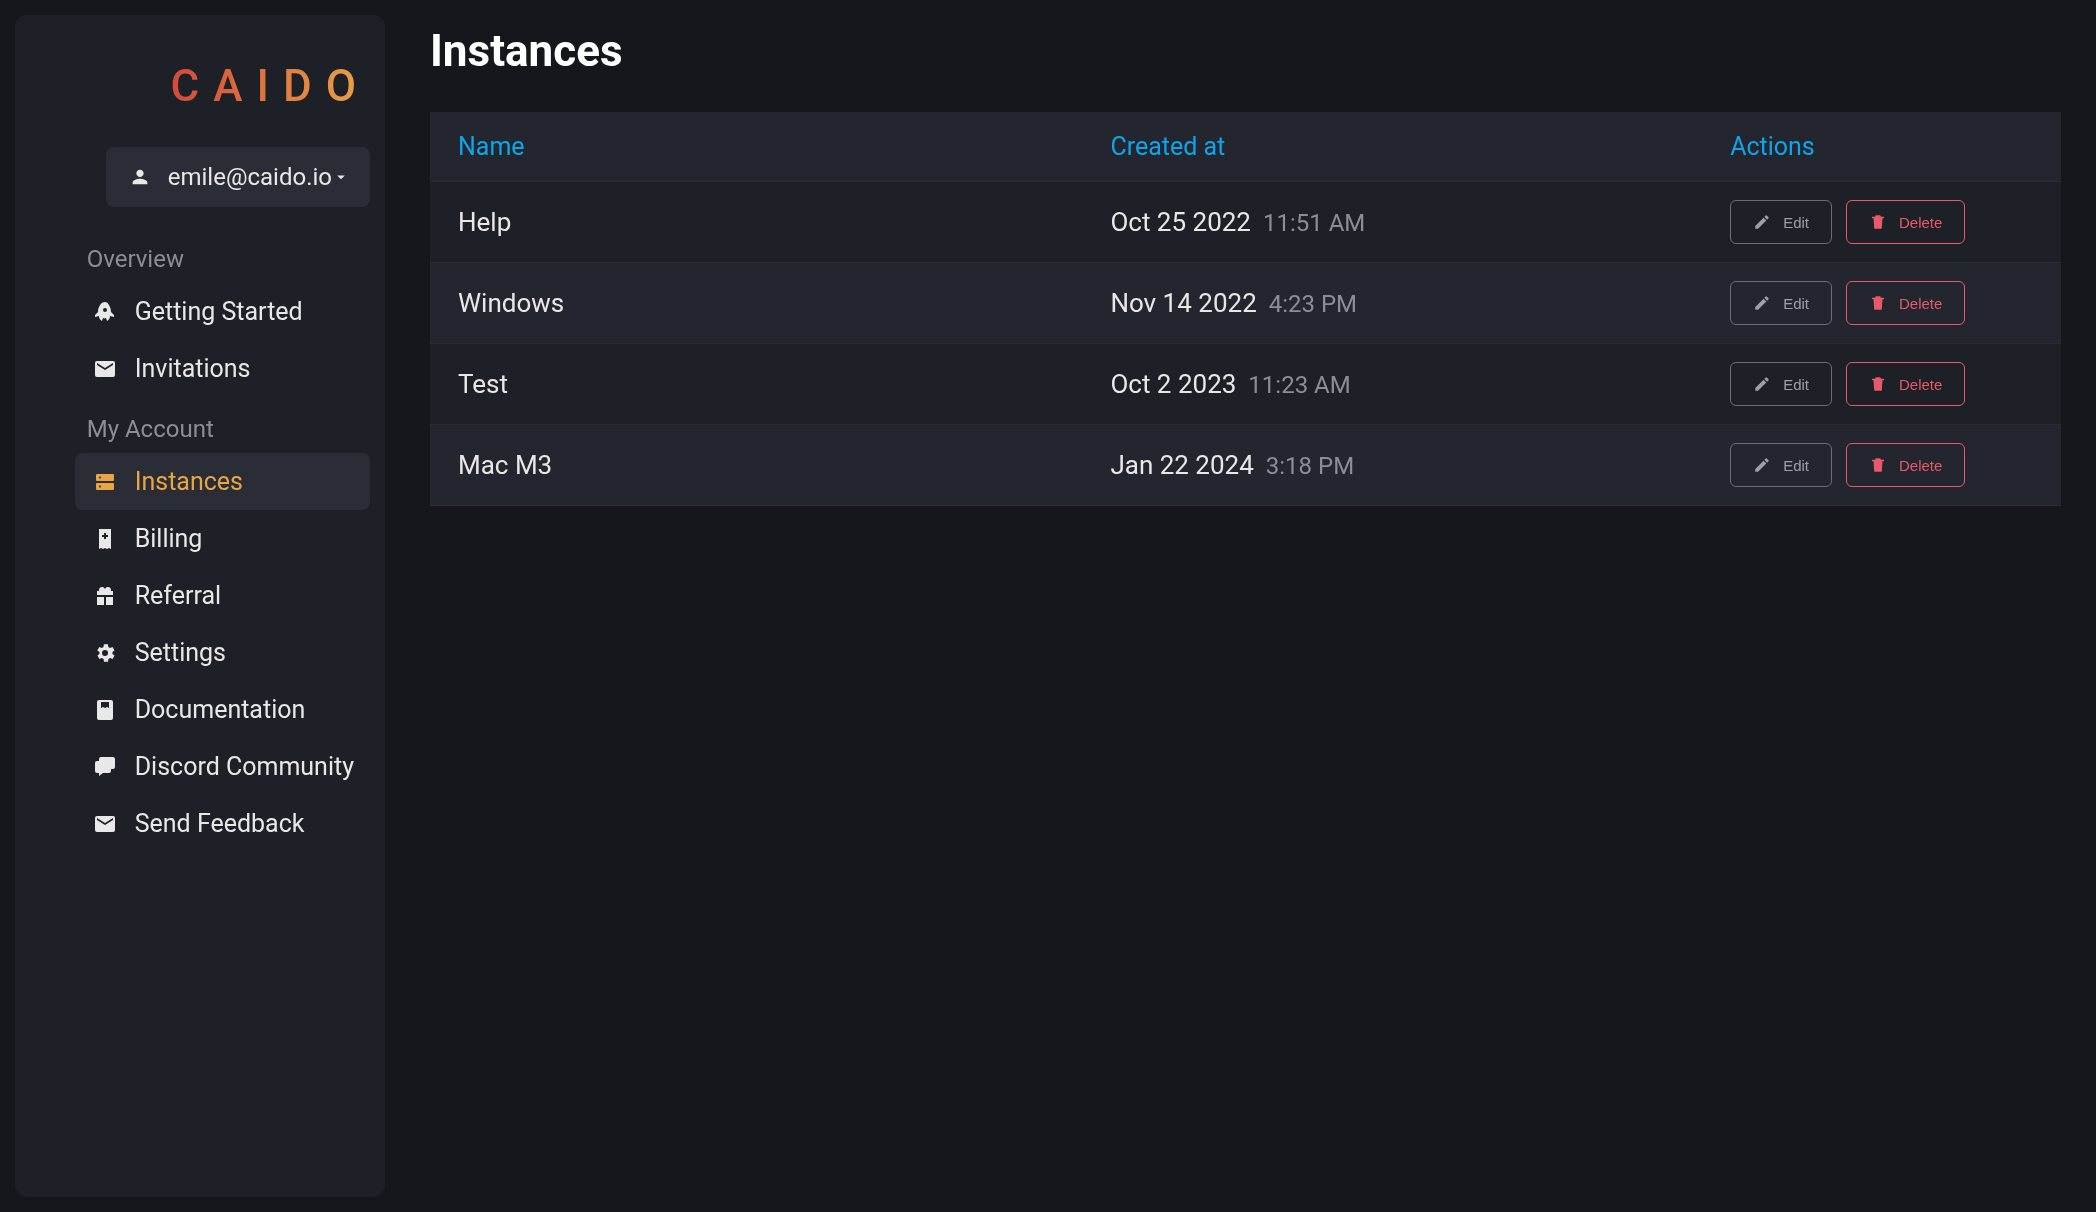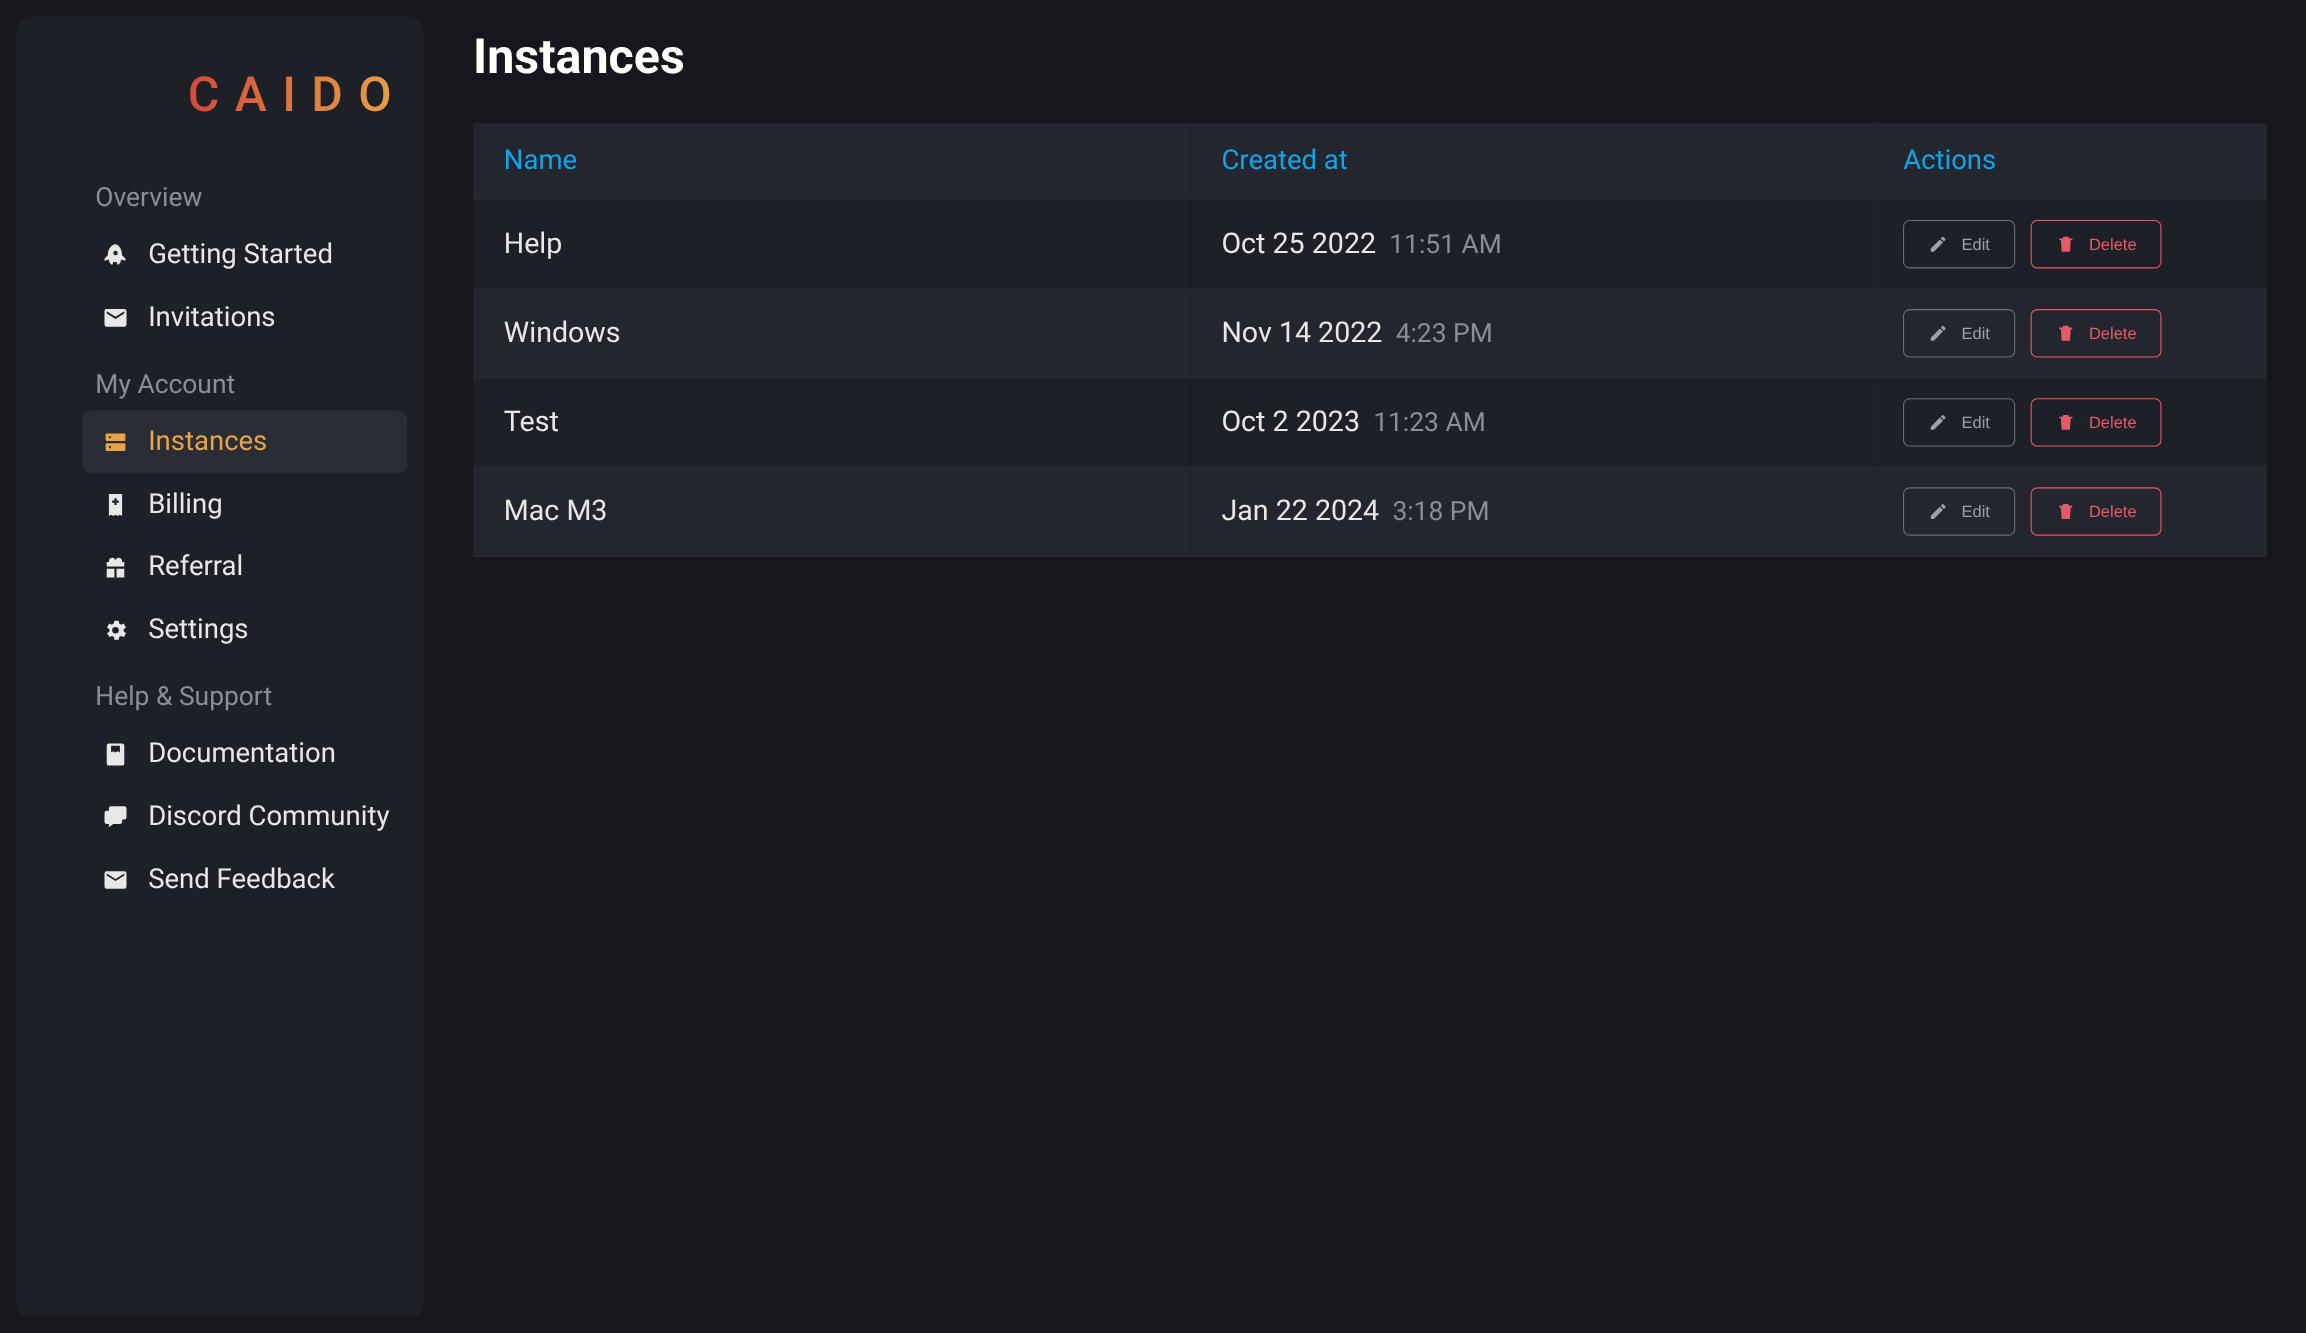--- a/index.html
+++ b/index.html
@@ -169,20 +169,35 @@
     svg { display: block; }
   </style>
 </head>
 <body>
 
 <aside class="sidebar">
   <div class="logo">
     <span class="logo-text">CAIDO</span>
   </div>
 
+  <div class="account-dropdown">
+    <div class="account-left">
+      <span class="nav-icon">
+        <svg width="22" height="22" viewBox="0 0 24 24" fill="#e8e8e8">
+            <path d="M12 12c2.21 0 4-1.79 4-4s-1.79-4-4-4-4 1.79-4 4 1.79 4 4 4zm0 2c-2.67 0-8 1.34-8 4v2h16v-2c0-2.66-5.33-4-8-4z"></path>
+          </svg>
+      </span>
+      <span class="account-email">emile@caido.io</span>
+    </div>
+    <span>
+      <svg width="18" height="18" viewBox="0 0 24 24" fill="#e8e8e8">
+          <path d="M7 10l5 5 5-5z"></path>
+        </svg>
+    </span>
+  </div>
 
   <div id="nav-sections">
       <div class="section-label">Overview</div>
       <div class="nav-item">
         <span class="nav-icon">
           <svg width="24" height="24" viewBox="0 0 24 24" fill="currentColor">
             <path d="M12 2C8 2 5 7 5 12l-3 3v2l4-1c0 2 1 4 3 5l1-3c1 .5 2 .5 3 0l1 3c2-1 3-3 3-5l4 1v-2l-3-3c0-5-3-10-6-10zm0 6a2 2 0 110 4 2 2 0 010-4z"></path>
           </svg>
         </span>
         <span>Getting Started</span>
@@ -224,21 +239,20 @@
         <span>Referral</span>
       </div>
       <div class="nav-item">
         <span class="nav-icon">
           <svg width="24" height="24" viewBox="0 0 24 24" fill="currentColor">
             <path d="M19.4 13l.1-1-.1-1 2.1-1.6-2-3.5-2.5 1a7 7 0 00-1.7-1l-.4-2.6h-4l-.4 2.6a7 7 0 00-1.7 1l-2.5-1-2 3.5L6.5 11l-.1 1 .1 1-2.1 1.6 2 3.5 2.5-1a7 7 0 001.7 1l.4 2.6h4l.4-2.6a7 7 0 001.7-1l2.5 1 2-3.5L19.4 13zM12 15a3 3 0 110-6 3 3 0 010 6z"></path>
           </svg>
         </span>
         <span>Settings</span>
       </div>
-      <div class="section-label">Help &amp; Support</div>
       <div class="nav-item">
         <span class="nav-icon">
           <svg width="24" height="24" viewBox="0 0 24 24" fill="currentColor">
             <path d="M18 2H6a2 2 0 00-2 2v16a2 2 0 002 2h12a2 2 0 002-2V4a2 2 0 00-2-2zM8 4h8v6l-2-1-2 1-2-1-2 1V4z"></path>
           </svg>
         </span>
         <span>Documentation</span>
       </div>
       <div class="nav-item">
         <span class="nav-icon">

